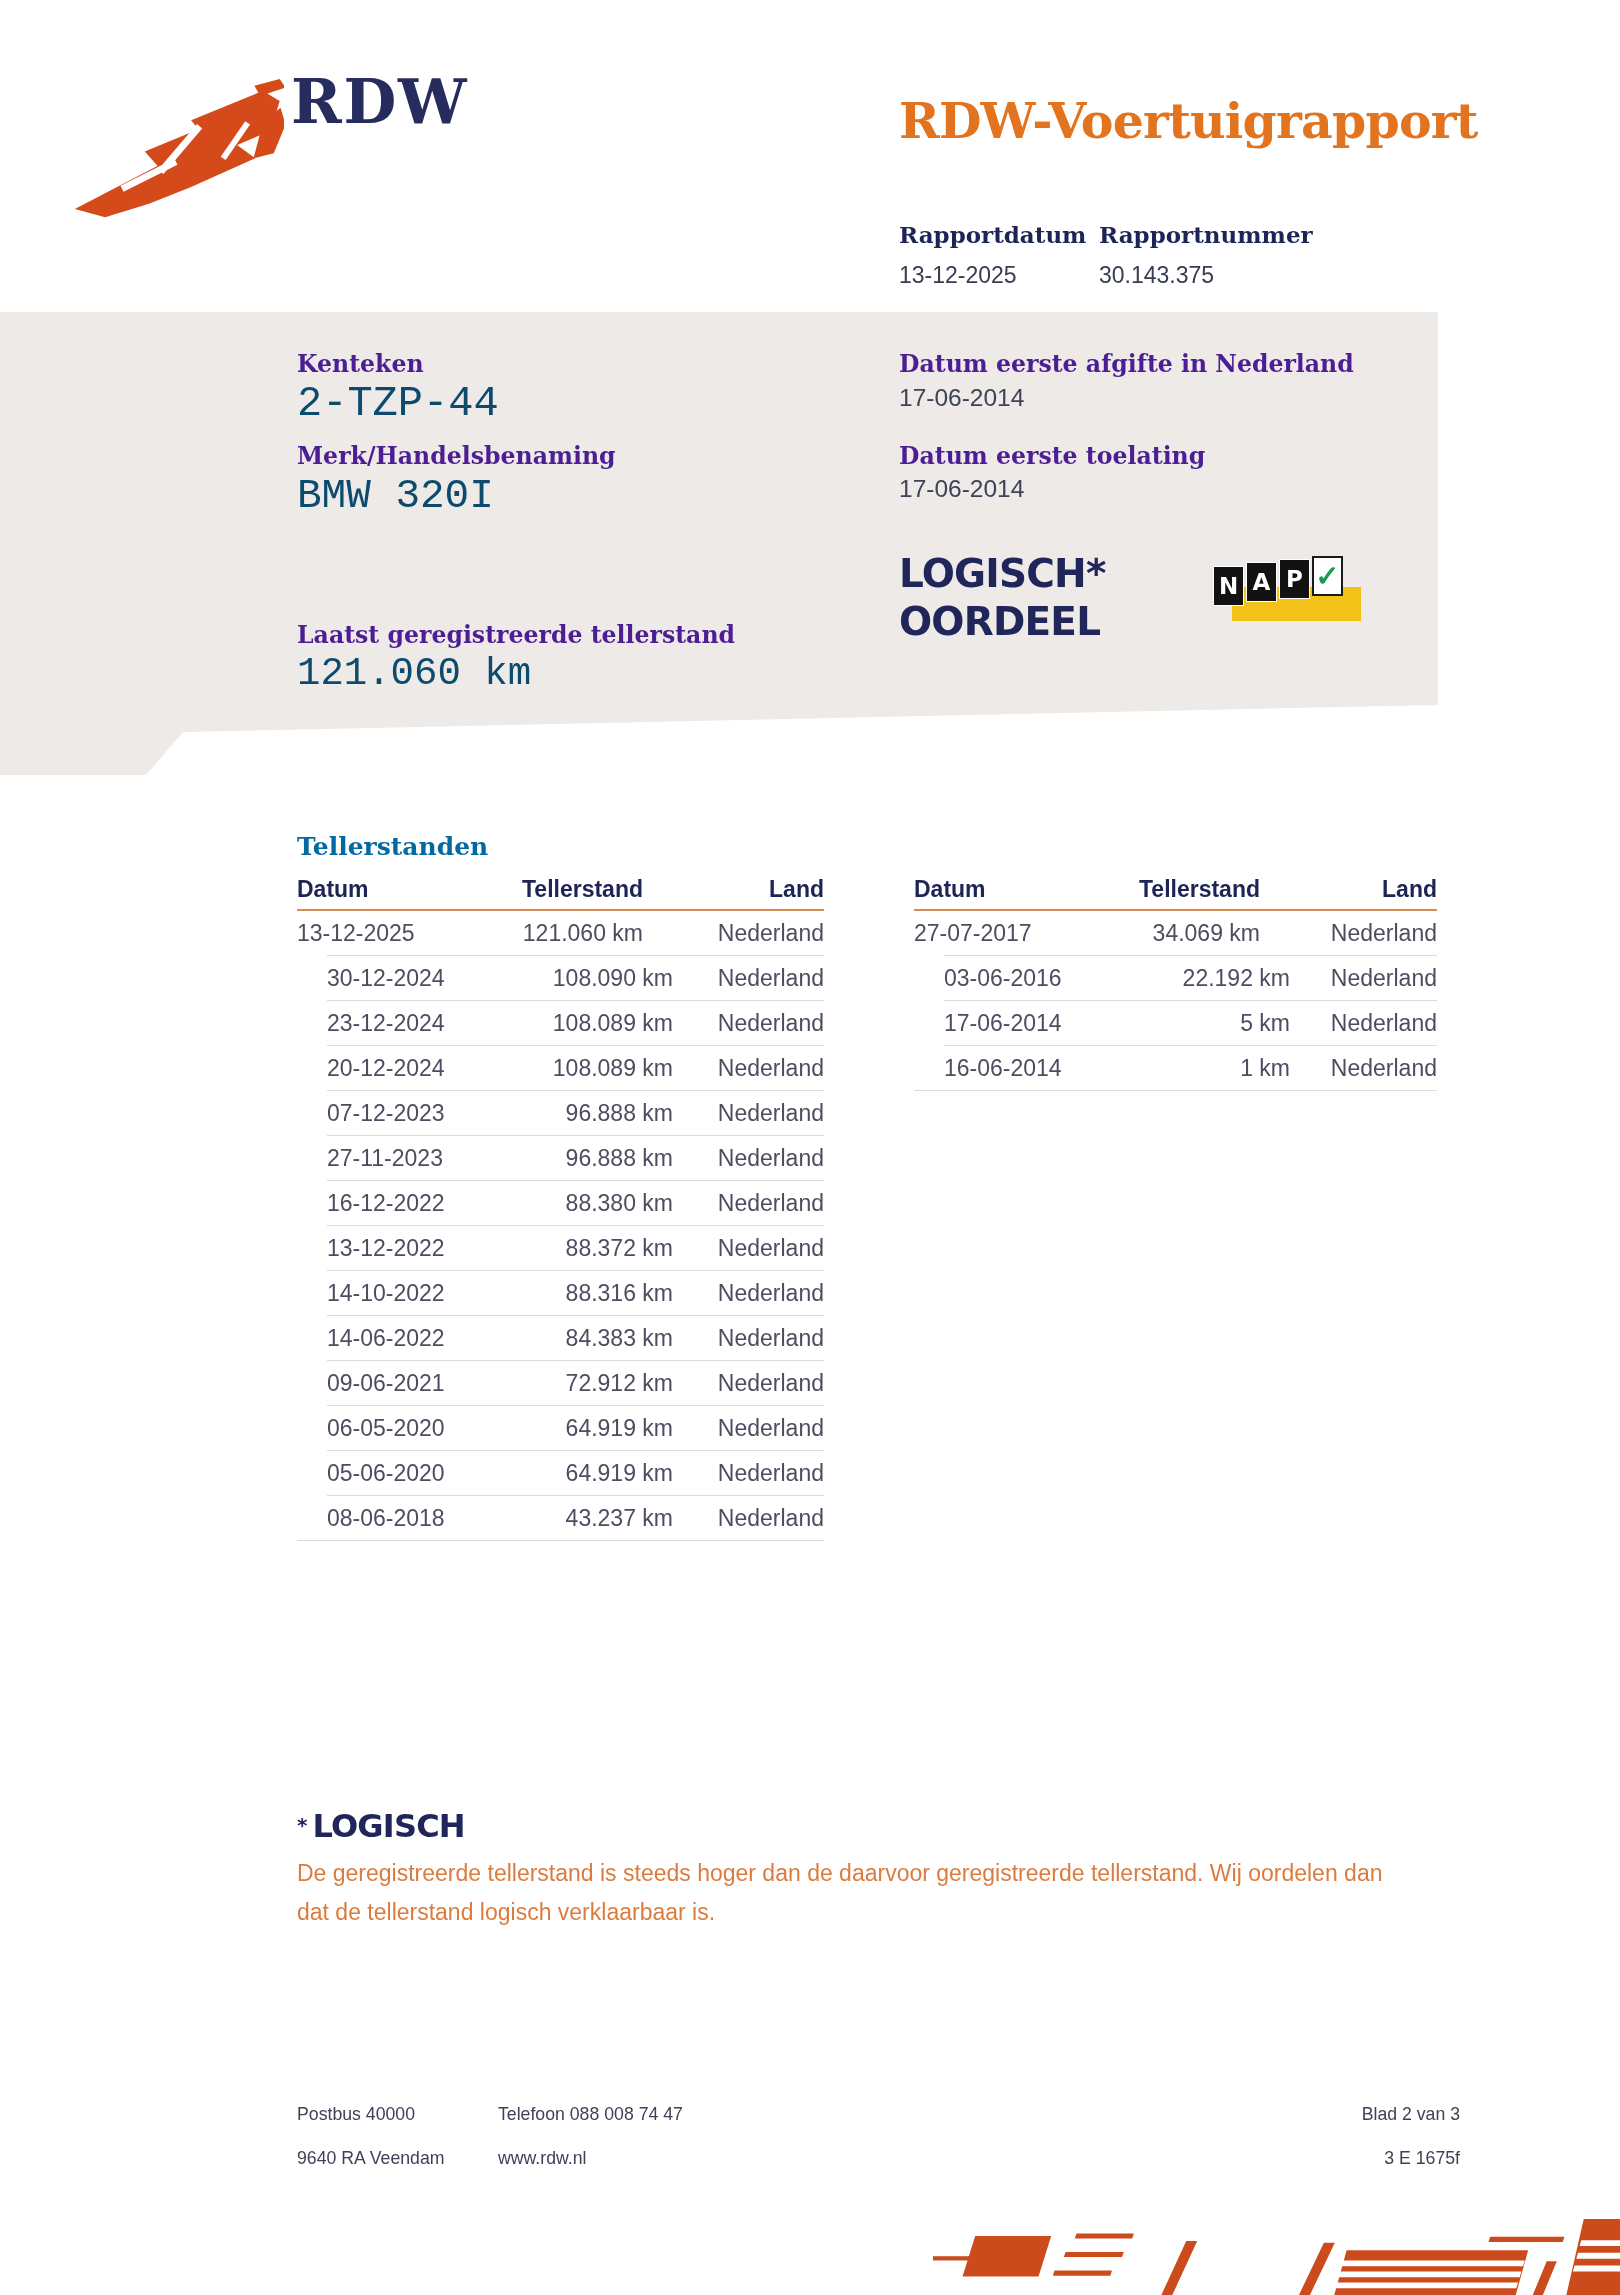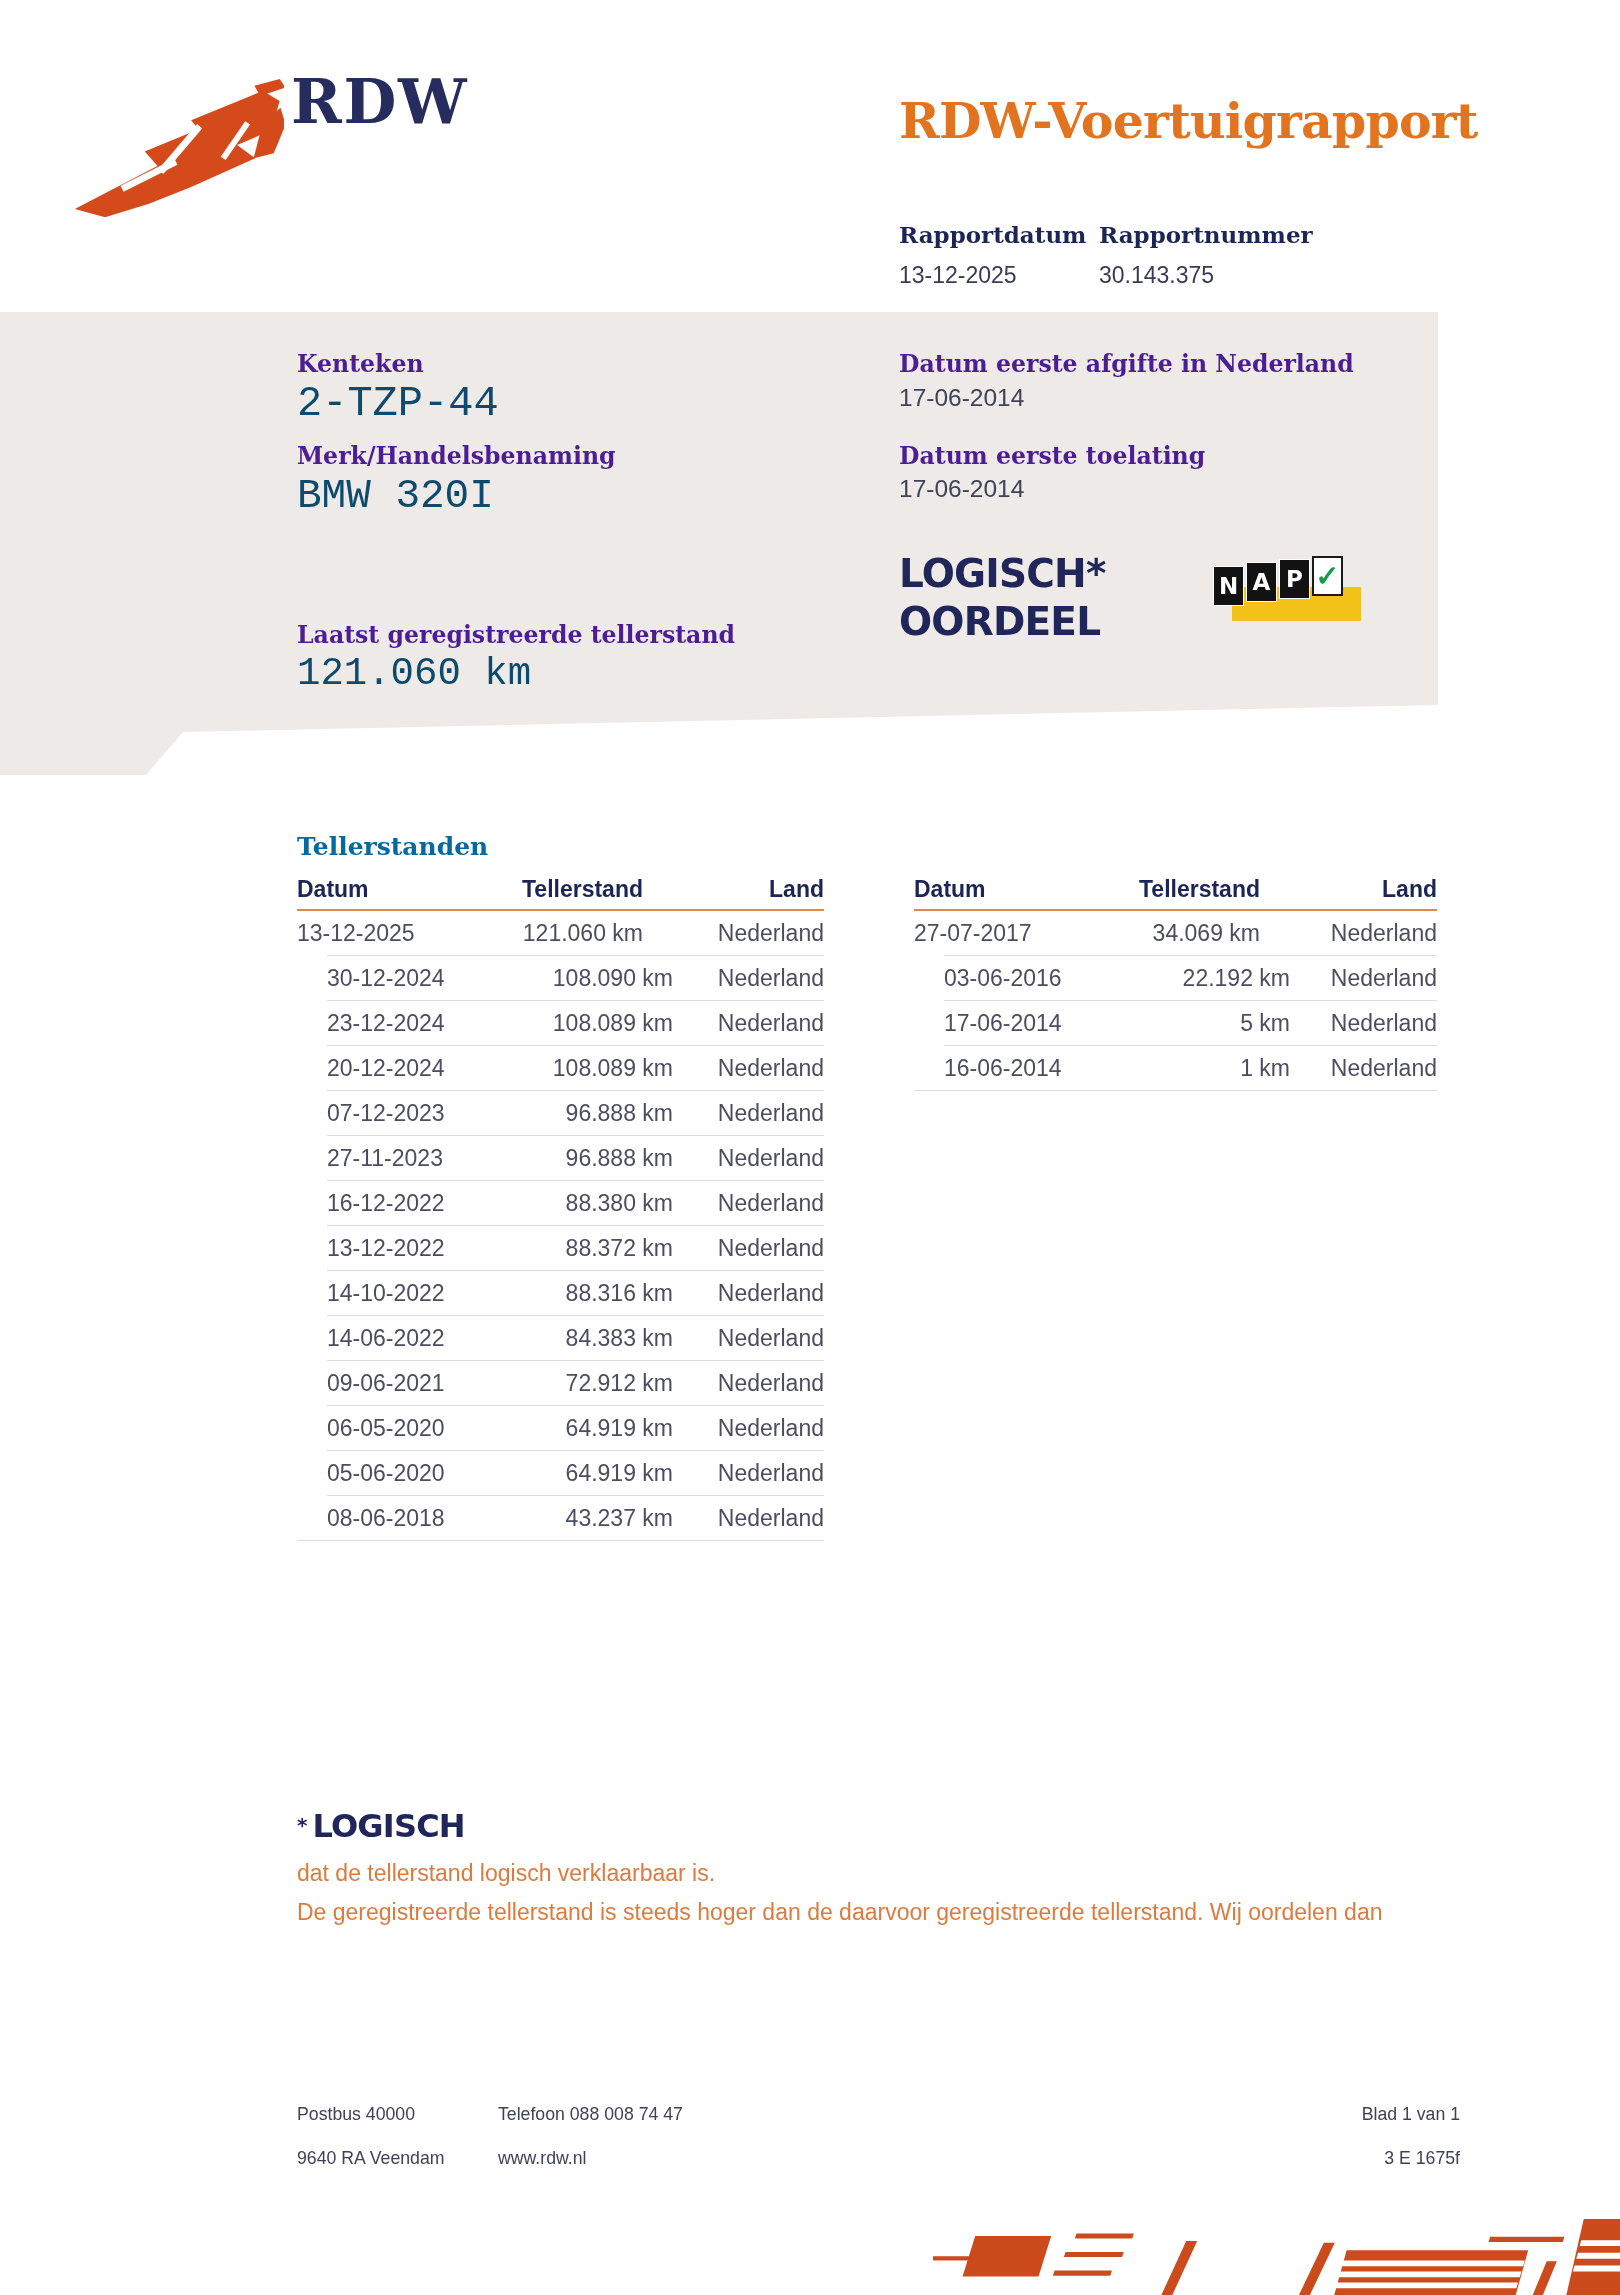--- a/index.html
+++ b/index.html
@@ -215,29 +215,29 @@
           <div class="c1">1 km</div>
           <div class="c2">Nederland</div>
         </div>
       </div>
   </div>
 
   <div class="abs" style="left:297px;top:1807px;">
     <span class="note-marker">*</span><span class="note-title">LOGISCH</span>
   </div>
   <div class="abs note-text" style="left:297px;top:1854px;">
+    <div>De geregistreerde tellerstand is steeds hoger dan de daarvoor geregistreerde tellerstand. Wij oordelen dan</div>
     <div>dat de tellerstand logisch verklaarbaar is.</div>
-    <div>De geregistreerde tellerstand is steeds hoger dan de daarvoor geregistreerde tellerstand. Wij oordelen dan</div>
   </div>
 
   <div class="abs foot" style="left:297px;top:2104px;">Postbus 40000</div>
   <div class="abs foot" style="left:297px;top:2148px;">9640 RA Veendam</div>
   <div class="abs foot" style="left:498px;top:2104px;">Telefoon 088 008 74 47</div>
   <div class="abs foot" style="left:498px;top:2148px;">www.rdw.nl</div>
-  <div class="abs foot foot-right" style="left:1207px;top:2104px;">Blad 1 van 1</div>
+  <div class="abs foot foot-right" style="left:1207px;top:2104px;">Blad 2 van 3</div>
   <div class="abs foot foot-right" style="left:1207px;top:2148px;">3 E 1675f</div>
 
   <svg class="abs" style="left:933px;top:2219px;" width="688" height="77" viewBox="0 0 815 91">
     <g fill="#cc4b1d">
       <rect x="0" y="44" width="55" height="5"></rect>
       <polygon points="50,20 140,20 125,68 35,68"></polygon>
       <polygon points="170,17 238,17 236,23 168,23"></polygon>
       <polygon points="157,39 226,39 224,45 155,45"></polygon>
       <polygon points="144,61 212,61 210,67 142,67"></polygon>
       <polygon points="300,26 313,26 283,91 270,91"></polygon>

